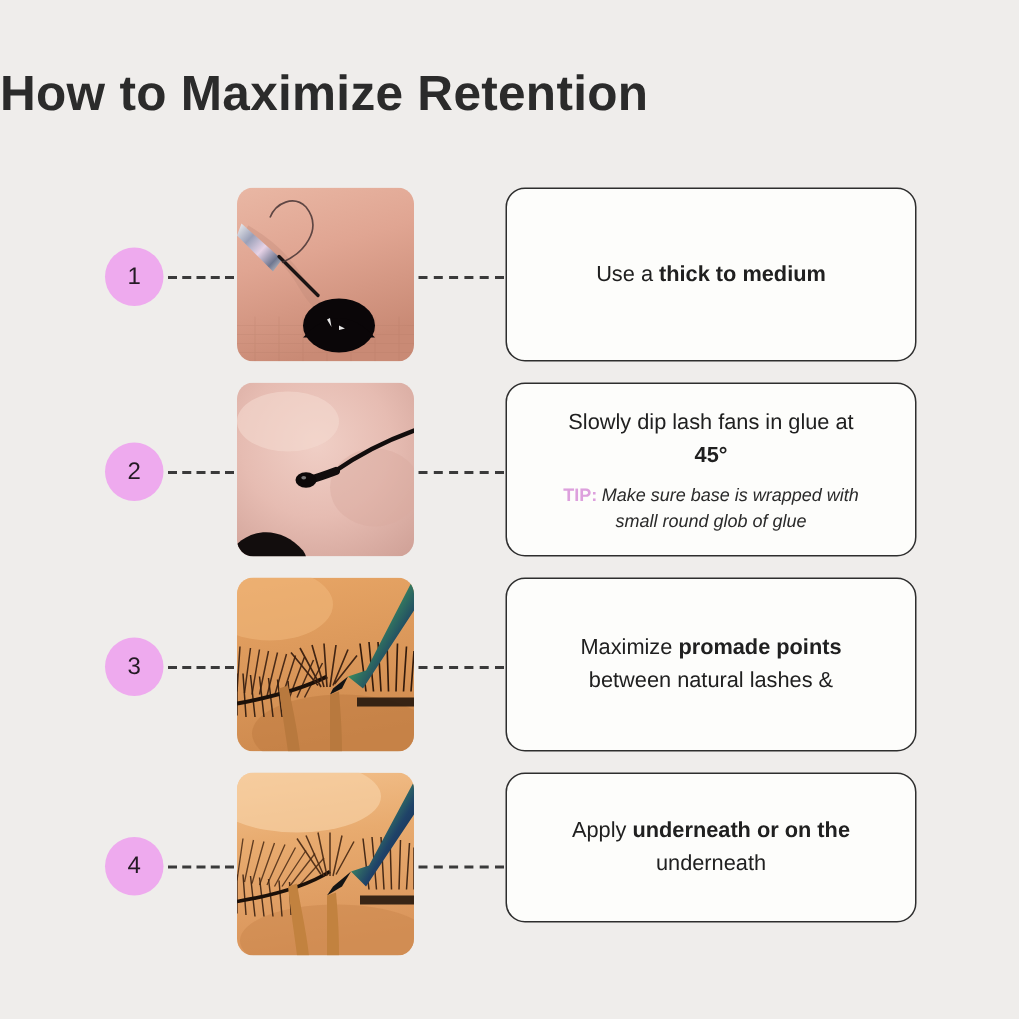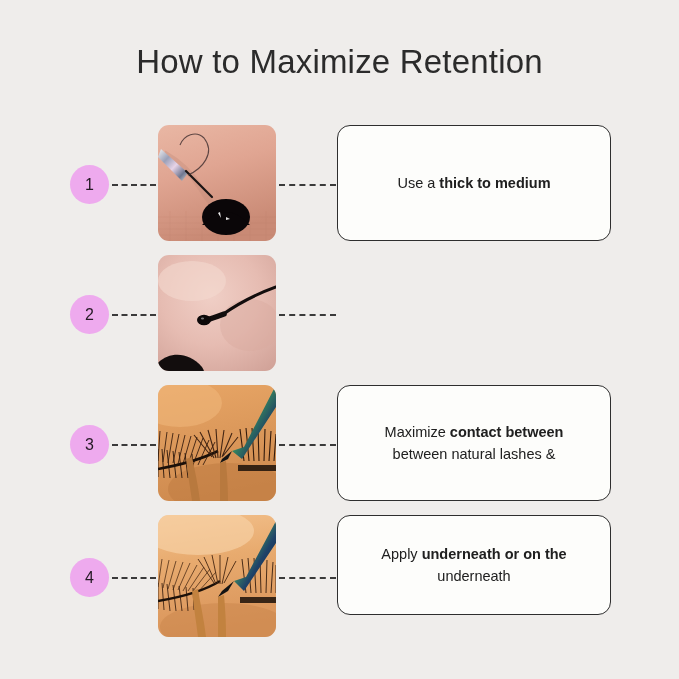--- a/index.html
+++ b/index.html
@@ -20,23 +20,23 @@
     width: 679px;
     height: 679px;
   }
 
   
   .page-title {
     position: absolute;
     top: 43px;
     left: 0;
     width: 679px;
-    text-align: center;
+    text-align: left;
     font-size: 33px;
-    font-weight: 400;
+    font-weight: 700;
     letter-spacing: 0.2px;
     color: #2b2b2b;
     font-family: "Liberation Sans", sans-serif;
   }
 
   
   .steps {
     position: absolute;
     top: 125px;
     left: 0;
@@ -224,20 +224,29 @@
           <path d="M118 32 C96 40 78 50 64 60" stroke="#120d0d" stroke-width="3" fill="none" stroke-linecap="round"></path>
           <path d="M66 59 C58 62 52 64 48 65" stroke="#120d0d" stroke-width="5.5" fill="none" stroke-linecap="round"></path>
           <ellipse cx="46" cy="65" rx="7" ry="5.2" fill="#0d0909"></ellipse>
           <ellipse cx="44.5" cy="63.5" rx="1.6" ry="1.1" fill="#9f9f9f" opacity="0.75"></ellipse>
           <path d="M-8 118 C4 96 28 94 44 112 C48 118 46 120 40 120 L-8 120 Z" fill="#120d0d"></path>
         </svg>
       </div>
 
       <div class="dash dash-right"></div>
 
+      <div class="card">
+        <div class="card-line">
+          <span>Slowly dip lash fans in glue at </span><b>45°</b>
+        </div>
+        <div class="tip-block">
+          <span class="tip-label">TIP:</span><span>Make sure base is wrapped with</span><br>
+          <span>small round glob of glue</span>
+        </div>
+      </div>
     </div>
 
     <div class="step-row r3">
       <div class="num-badge">
         <span>3</span>
       </div>
       <div class="dash dash-left"></div>
 
       <div class="photo">
         <svg viewBox="0 0 118 116" preserveAspectRatio="none" aria-hidden="true">
@@ -275,21 +284,21 @@
           <path d="M74 66 L64 74 L62 78 L70 74 Z" fill="#141414"></path>
           <path d="M28 74 C30 90 32 102 34 116 L42 116 C40 100 37 86 34 72 Z" fill="#b8793e"></path>
           <path d="M62 78 C62 94 62 104 62 116 L70 116 C70 100 69 90 68 76 Z" fill="#b8793e"></path>
         </svg>
       </div>
 
       <div class="dash dash-right"></div>
 
       <div class="card">
         <div class="card-line">
-          <span>Maximize </span><b>contact between</b>
+          <span>Maximize </span><b>promade points</b>
         </div>
         <div class="card-line">
           <span>between natural lashes &amp;</span>
         </div>
       </div>
     </div>
 
     <div class="step-row r4">
       <div class="num-badge">
         <span>4</span>

